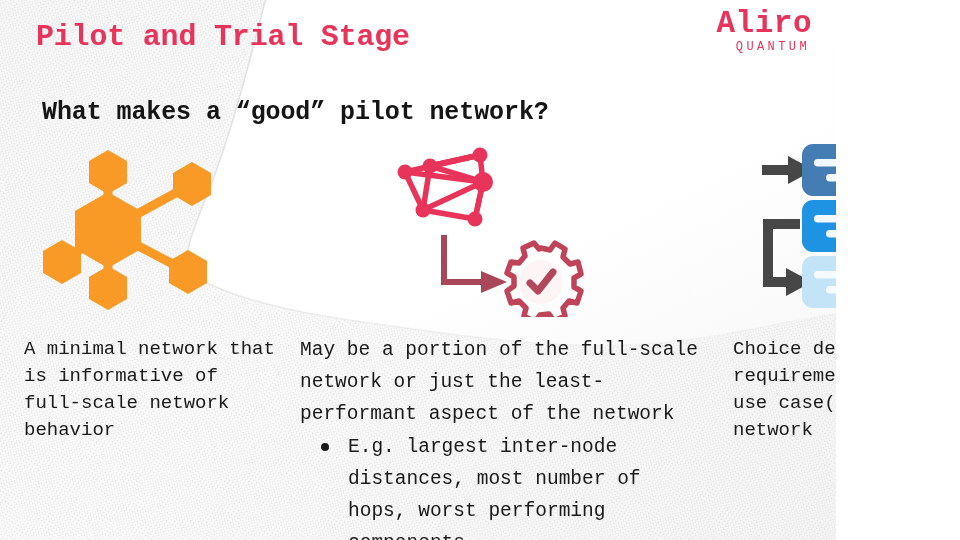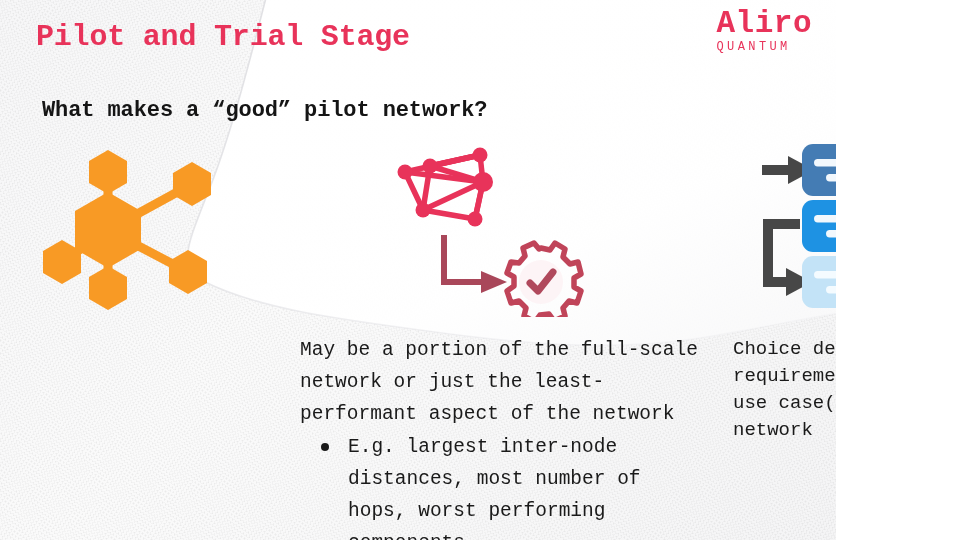--- a/index.html
+++ b/index.html
@@ -28,33 +28,33 @@
 
   
   #title {
     position: absolute; left: 36px; top: 20px;
     font-size: 30px; font-weight: bold;
     letter-spacing: -0.2px;
     color: #E8335A;
   }
   #logo {
     position: absolute; right: 24px; top: 8px;
-    text-align: left; line-height: 1;
+    text-align: right; line-height: 1;
   }
   #logo-word {
     font-size: 31px; font-weight: bold; letter-spacing: 0.5px;
     color: #E8335A; display: block;
   }
   #logo-sub {
     font-size: 12px; font-weight: normal; letter-spacing: 3.4px;
     color: #E8335A; display: block; margin-top: 2px; margin-right: 2px;
   }
   #subtitle {
     position: absolute; left: 42px; top: 98px;
-    font-size: 22px; font-weight: bold; color: #151515;
+    font-size: 25px; font-weight: bold; color: #151515;
     letter-spacing: -0.1px;
   }
 
   
   .graphic { position: absolute; }
   #graphic-network-hex { left: 22px; top: 132px; }
   #graphic-topology-gear { left: 375px; top: 142px; }
   #graphic-flowchart { left: 750px; top: 142px; }
 
   
@@ -214,20 +214,21 @@
       <rect x="64" y="73" width="58" height="7.5" rx="3.7" fill="#f2f8fd"></rect>
       <rect x="76" y="88" width="34" height="7.5" rx="3.7" fill="#f2f8fd"></rect>
     </g>
     <g>
       <rect x="52" y="114" width="82" height="52" rx="11" fill="#C3E3F7"></rect>
       <rect x="64" y="129" width="58" height="7.5" rx="3.7" fill="#f4fbff"></rect>
       <rect x="76" y="144" width="34" height="7.5" rx="3.7" fill="#f4fbff"></rect>
     </g>
   </svg>
 
+  <div class="col" id="col-left">A minimal network that is informative of full-scale network behavior</div>
 
   <div class="col" id="col-right">Choice depends on requirements and use case(s) of network</div>
 
   <div class="col" id="col-mid">
     <p class="lead">May be a portion of the full-scale network or just the least-performant aspect of the network</p>
     <ul>
       <li>
         <span class="bullet"></span>
         <span>E.g. largest inter-node distances, most number of hops, worst performing components</span>
       </li>

